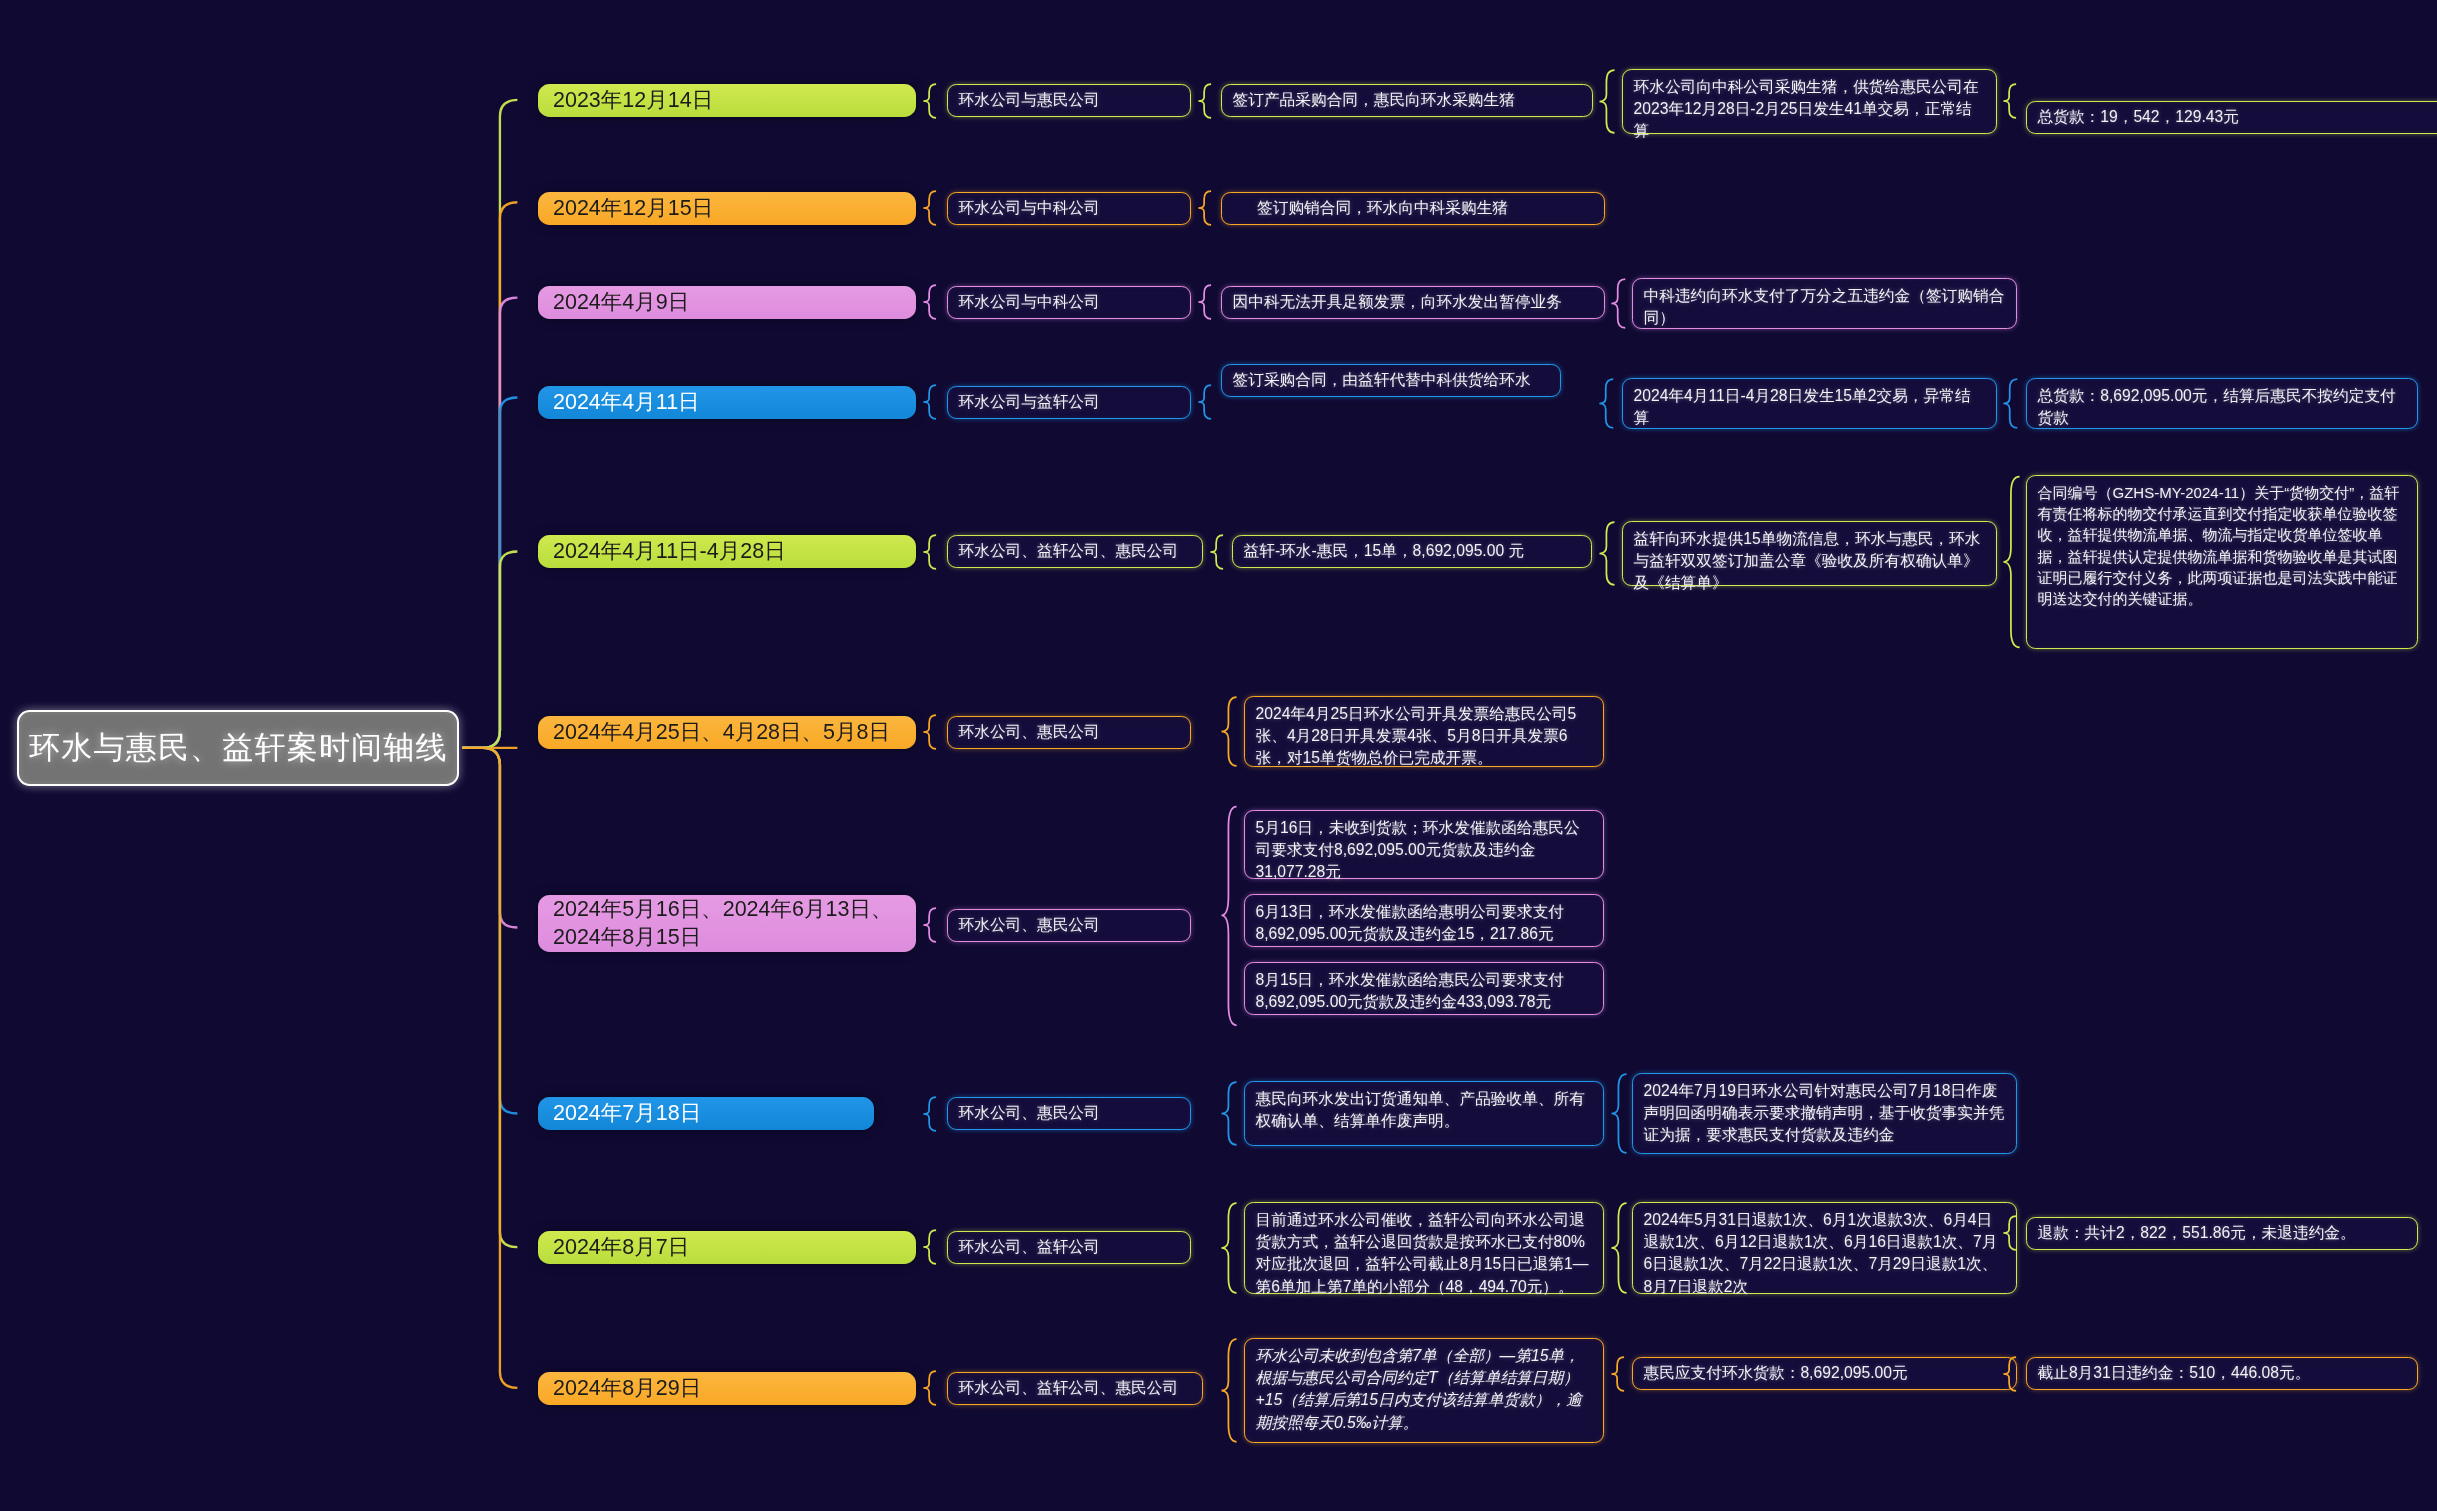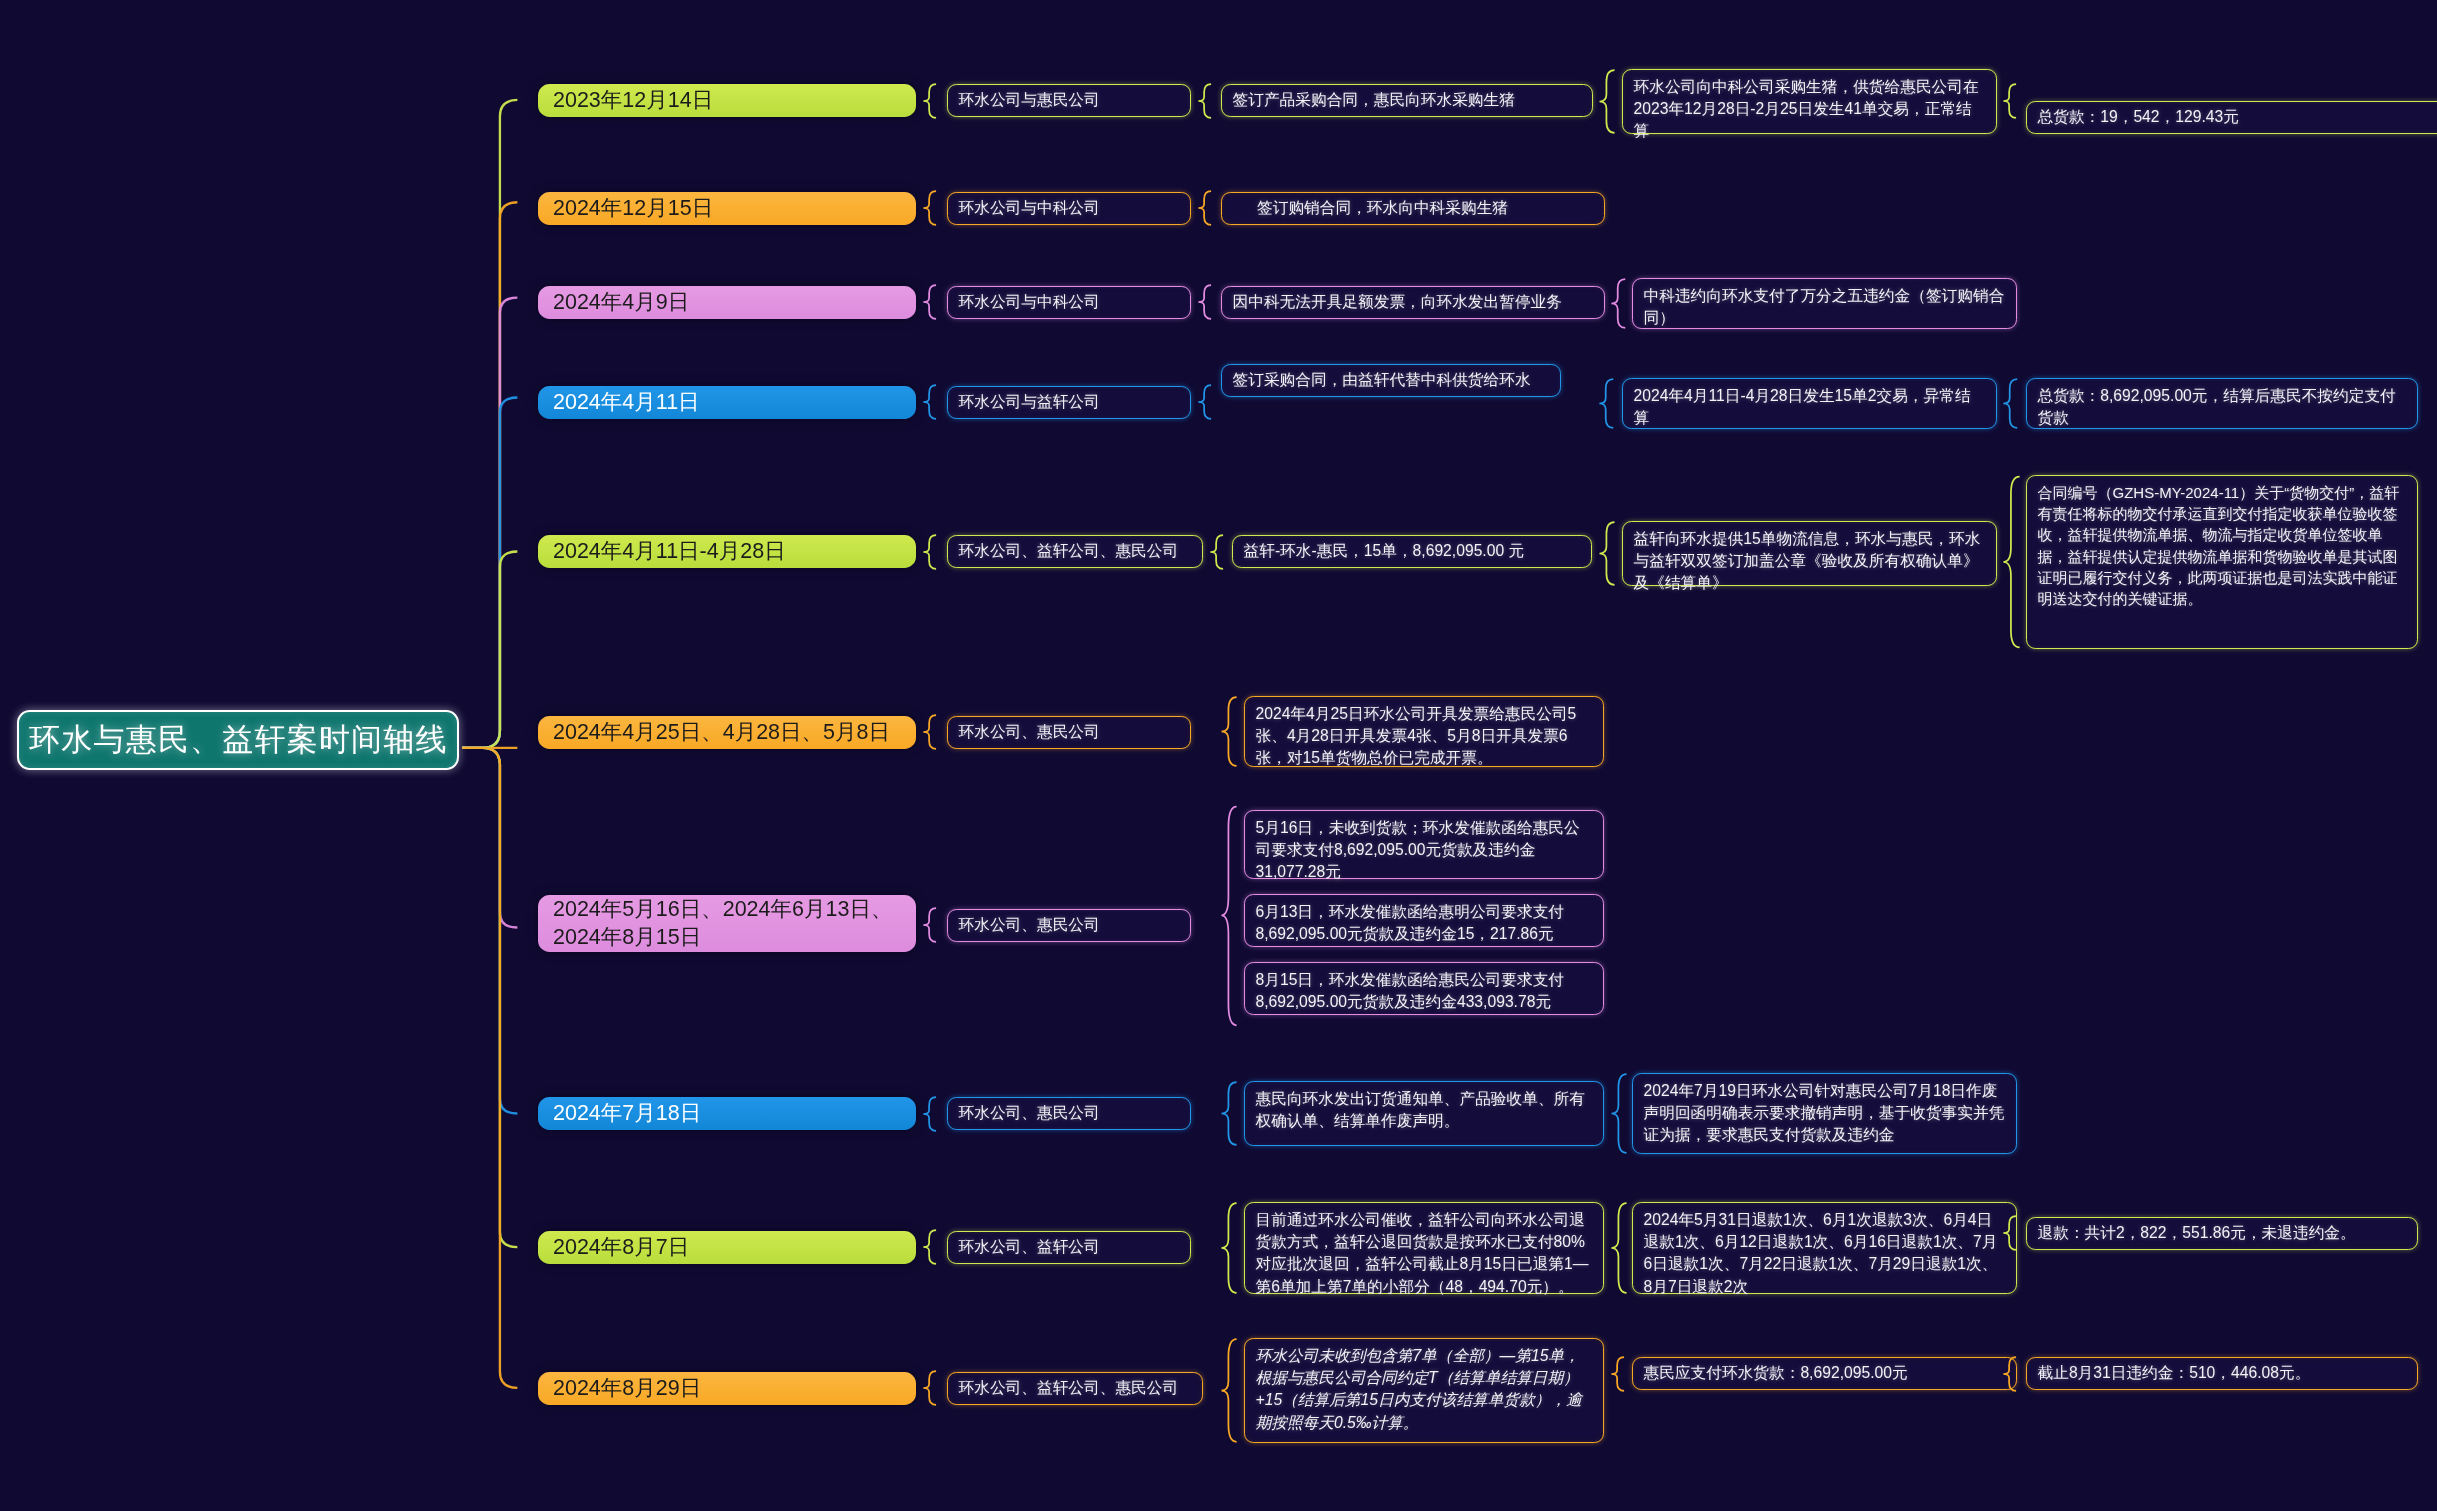--- a/index.html
+++ b/index.html
@@ -8,25 +8,25 @@
     font-family:"Liberation Sans","DejaVu Sans",sans-serif;
     width:2438px;height:1511px;overflow:hidden;position:relative;
   }
   #canvas{position:absolute;inset:0;background:#100a33;}
   svg#wires{position:absolute;left:0;top:0;width:2438px;height:1511px;pointer-events:none;}
 
   
   .root-node{
     position:absolute;
     left:17.4px; top:710px;
-    width:442px; height:60px;
+    width:442px; height:76px;
     box-sizing:border-box;
     border:2.9px solid #ffffff;
     border-radius:12.8px;
-    background:#0f766e;
+    background:#737373;
     display:flex;align-items:center;justify-content:center;
     color:#ffffff;
     font-size:31px;
     letter-spacing:1.2px;
     text-shadow:0 0 8.1px rgba(255,255,255,.55);
     box-shadow:0 0 9.3px rgba(255,255,255,.45), inset 0 0 7px rgba(255,255,255,.12);
   }
 
   
   .chip{
@@ -242,21 +242,21 @@
   <div class="obox b-pink" style="left:947px;top:909px;width:244px;height:33px;">环水公司、惠民公司</div>
   <div class="brace" style="left:1219px;top:805px;">
     <svg width="20" height="222" viewBox="0 0 34 382">
         <path d="M30 3 Q16 3 16 38 V158 Q16 190 4 190 Q16 190 16 222 V342 Q16 379 30 379" fill="none" stroke="#e48ce2" stroke-width="3"></path>
       </svg>
   </div>
   <div class="obox b-pink" style="left:1244px;top:810px;width:360px;height:69px;align-items:flex-start;">5月16日，未收到货款；环水发催款函给惠民公司要求支付8,692,095.00元货款及违约金31,077.28元</div>
   <div class="obox b-pink" style="left:1244px;top:894px;width:360px;height:53px;align-items:flex-start;">6月13日，环水发催款函给惠明公司要求支付8,692,095.00元货款及违约金15，217.86元</div>
   <div class="obox b-pink" style="left:1244px;top:962px;width:360px;height:53px;align-items:flex-start;">8月15日，环水发催款函给惠民公司要求支付8,692,095.00元货款及违约金433,093.78元</div>
 
-  <div class="chip c-blue" style="left:538px;top:1097px;width:378px;height:33px;">2024年7月18日</div>
+  <div class="chip c-blue" style="left:538px;top:1097px;width:336px;height:33px;">2024年7月18日</div>
   <div class="brace" style="left:921px;top:1096px;">
     <svg width="17.4" height="36" viewBox="0 0 30 62">
         <path d="M26 2 Q14 2 14 16 V24 Q14 31 4 31 Q14 31 14 38 V46 Q14 60 26 60" fill="none" stroke="#2196e8" stroke-width="3"></path>
       </svg>
   </div>
   <div class="obox b-blue" style="left:947px;top:1097px;width:244px;height:33px;">环水公司、惠民公司</div>
   <div class="brace" style="left:1219px;top:1081px;">
     <svg width="20" height="65" viewBox="0 0 34 112">
         <path d="M30 2 Q16 2 16 22 V44 Q16 56 4 56 Q16 56 16 68 V90 Q16 110 30 110" fill="none" stroke="#2196e8" stroke-width="3"></path>
       </svg>

